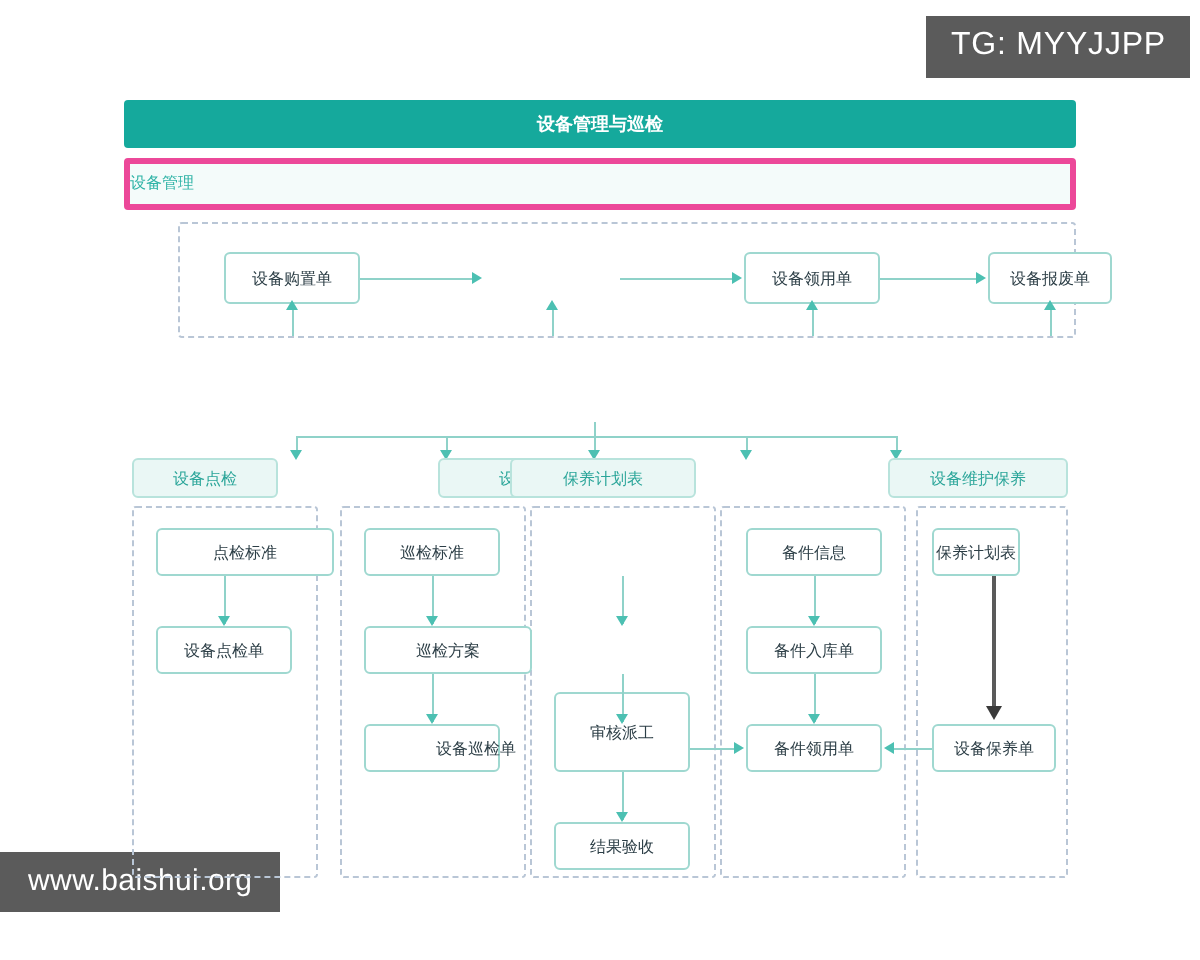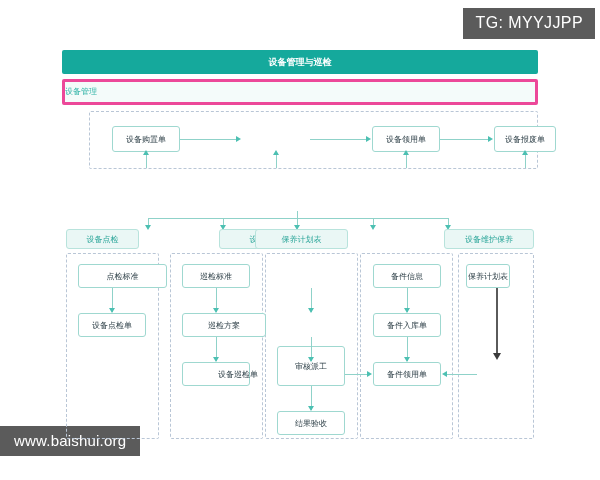--- a/index.html
+++ b/index.html
@@ -186,14 +186,15 @@
   <div class="ln-v" style="left:345px; top:287px; height:24px;"></div>
   <div class="arr down" style="left:341.5px; top:307px;"></div>
   <div class="node" style="left:311px; top:312px; width:68px; height:24px;">备件领用单</div>
 
   <div class="ln-h" style="left:385px; top:324px; width:30px;"></div>
   <div class="arr left" style="left:380px; top:320.5px;"></div>
 
   <div class="node" style="left:404px; top:214px; width:44px; height:24px;">保养计划表</div>
   <div class="ln-v dark" style="left:434px; top:238px; height:68px;"></div>
   <div class="arr down dark" style="left:430.5px; top:303px;"></div>
+  <div class="node" style="left:404px; top:312px; width:62px; height:24px;">设备保养单</div>
 
 </div>
 
 </body></html>

